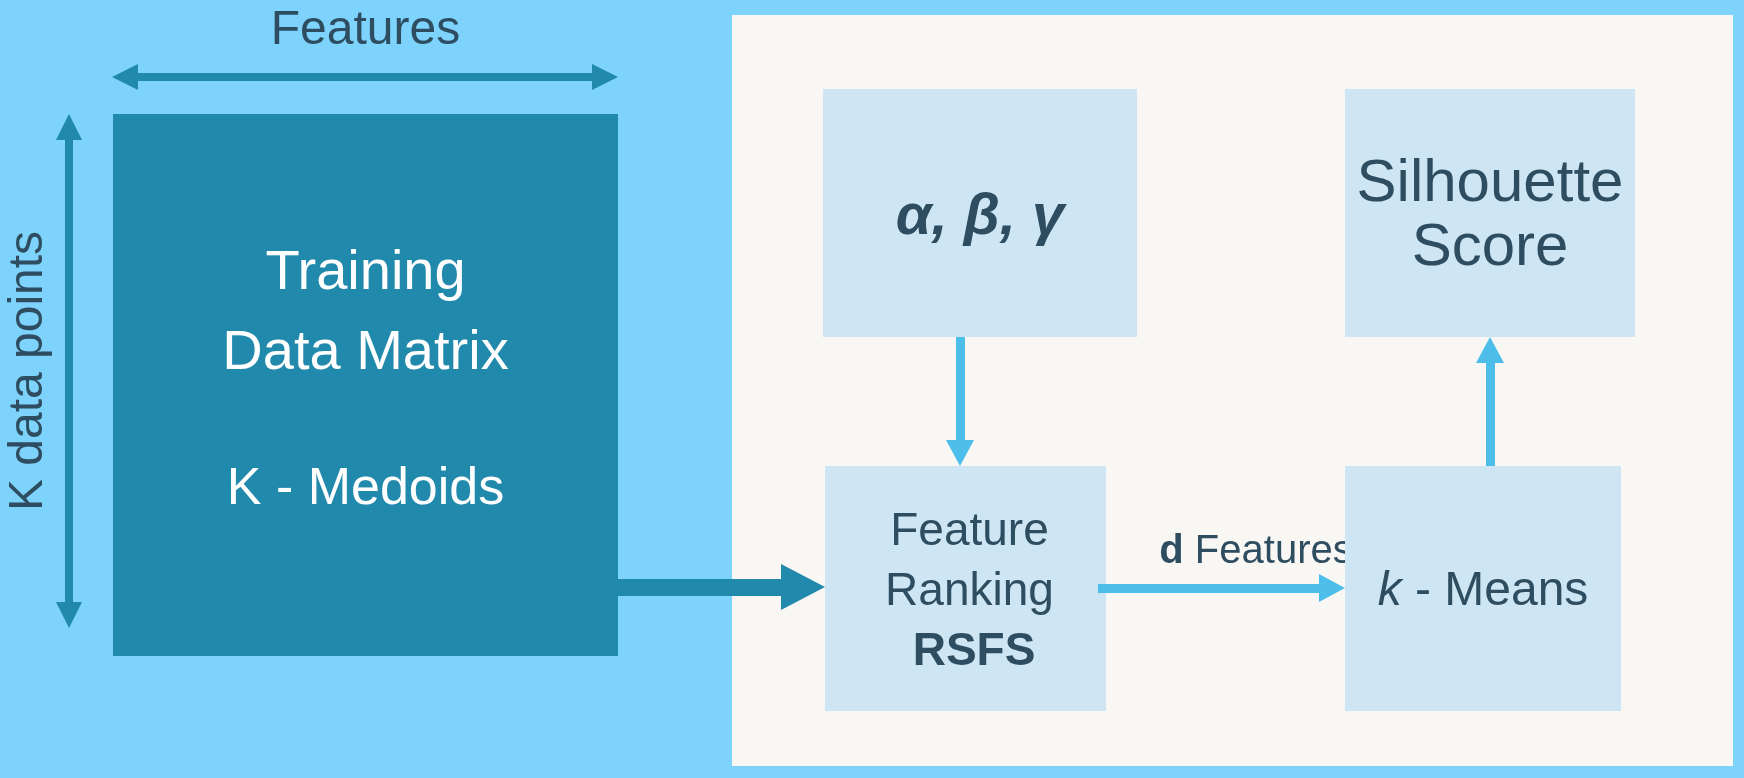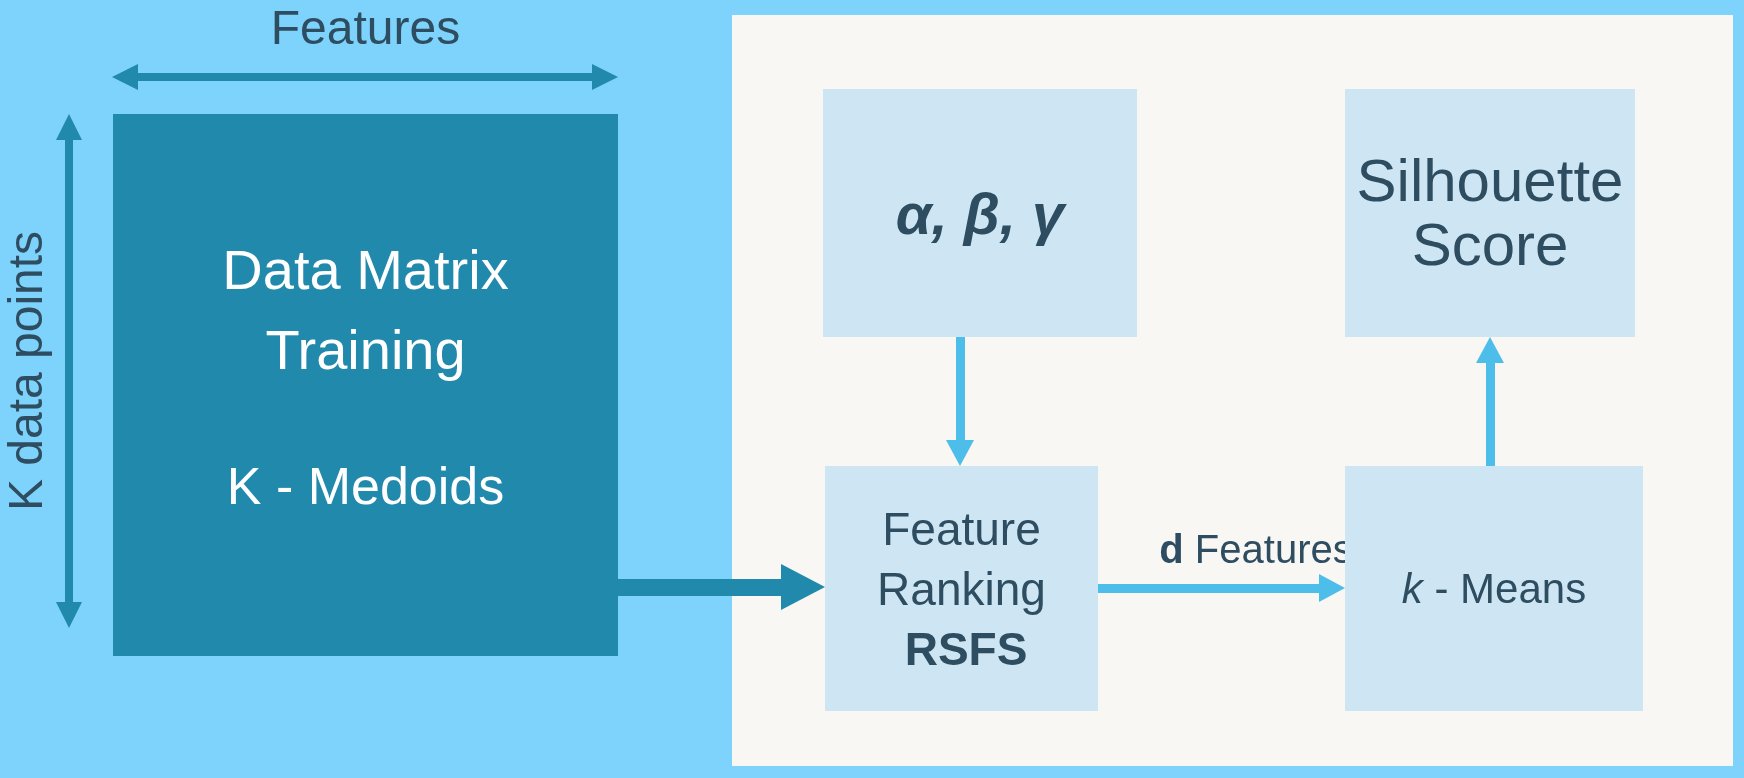--- a/index.html
+++ b/index.html
@@ -39,23 +39,23 @@
 
   
   .thick-arrow{position:absolute;left:618px;top:564px;width:207px;height:46px;display:flex;align-items:center;}
   .thick-arrow .shaft{flex:1;height:17px;background:var(--teal);}
   .thick-arrow .head{width:0;height:0;border-top:23px solid transparent;border-bottom:23px solid transparent;border-left:44px solid var(--teal);}
 
   
   .lbox{position:absolute;background:var(--boxfill);color:var(--dark);display:flex;flex-direction:column;
     align-items:center;justify-content:center;text-align:center;}
   .box-alpha{left:823px;top:89px;width:314px;height:248px;font-size:58px;font-weight:bold;font-style:italic;}
-  .box-fr{left:825px;top:466px;width:273px;height:245px;font-size:46px;line-height:60px;}
+  .box-fr{left:825px;top:466px;width:273px;height:245px;font-size:46px;line-height:60px;padding-left:8px;}
   .box-sil{left:1345px;top:89px;width:290px;height:248px;font-size:60px;line-height:64px;}
-  .box-km{left:1345px;top:466px;width:298px;height:245px;font-size:42px;line-height:60px;}
+  .box-km{left:1345px;top:466px;width:276px;height:245px;font-size:48px;line-height:60px;}
   .bold-line{font-weight:bold;margin-left:9px;}
   .italic{font-style:italic;}
 
   
   .arrow-down{position:absolute;left:946px;top:337px;width:28px;height:129px;display:flex;flex-direction:column;align-items:center;}
   .arrow-down .shaft{flex:1;width:9px;background:var(--lightblue);}
   .arrow-down .head{width:0;height:0;border-left:14px solid transparent;border-right:14px solid transparent;border-top:26px solid var(--lightblue);}
 
   .arrow-up{position:absolute;left:1476px;top:337px;width:28px;height:129px;display:flex;flex-direction:column;align-items:center;}
   .arrow-up .shaft{flex:1;width:9px;background:var(--lightblue);}
@@ -84,22 +84,22 @@
 
   <div class="v-arrow">
     <div class="tri-top"></div>
     <div class="shaft"></div>
     <div class="tri-bottom"></div>
   </div>
   <div class="kdp-label">K data points</div>
 
   <div class="matrix-box">
     <div class="matrix-title">
+      <div>Training</div>
       <div>Data Matrix</div>
-      <div>Training</div>
     </div>
     <div class="matrix-sub">K - Medoids</div>
   </div>
 
   <div class="thick-arrow">
     <div class="shaft"></div>
     <div class="head"></div>
   </div>
 
   <div class="lbox box-alpha">α, β, γ</div>

